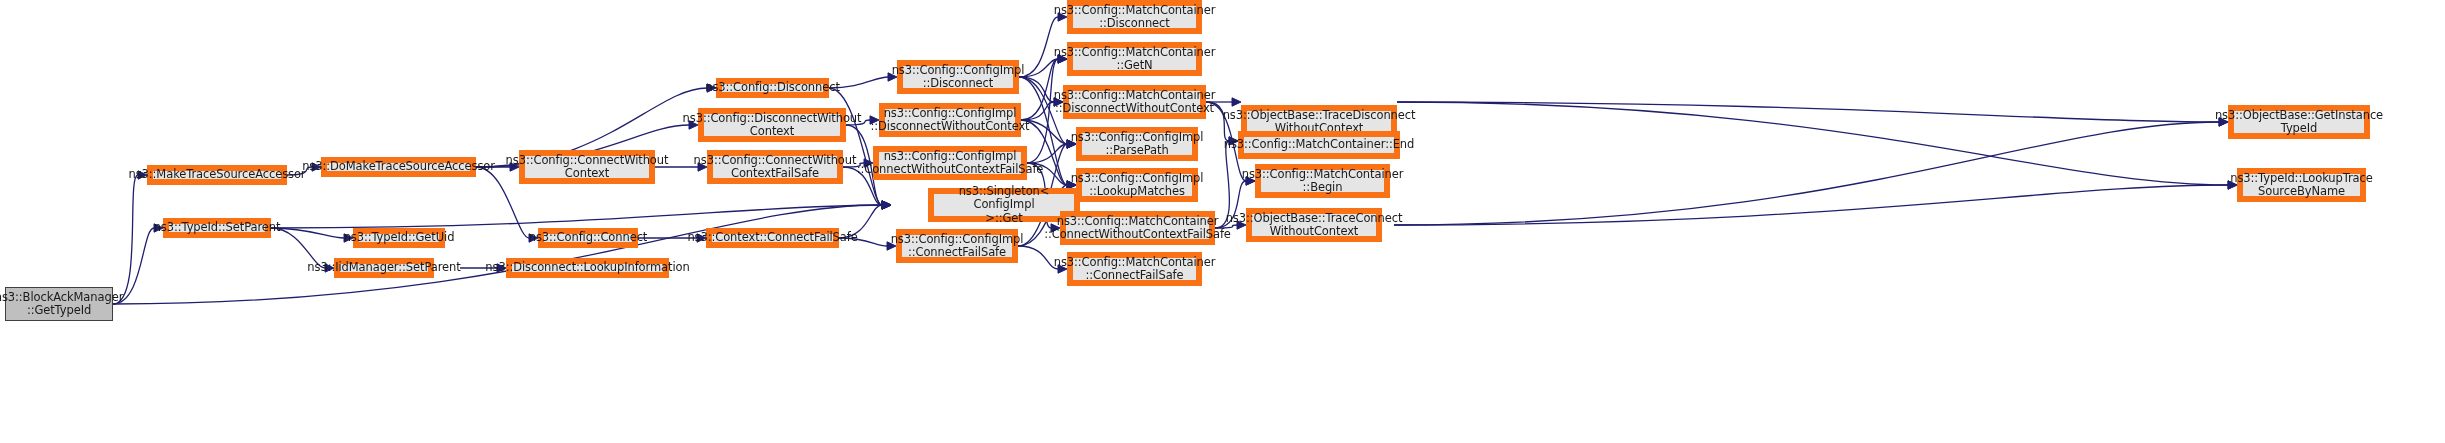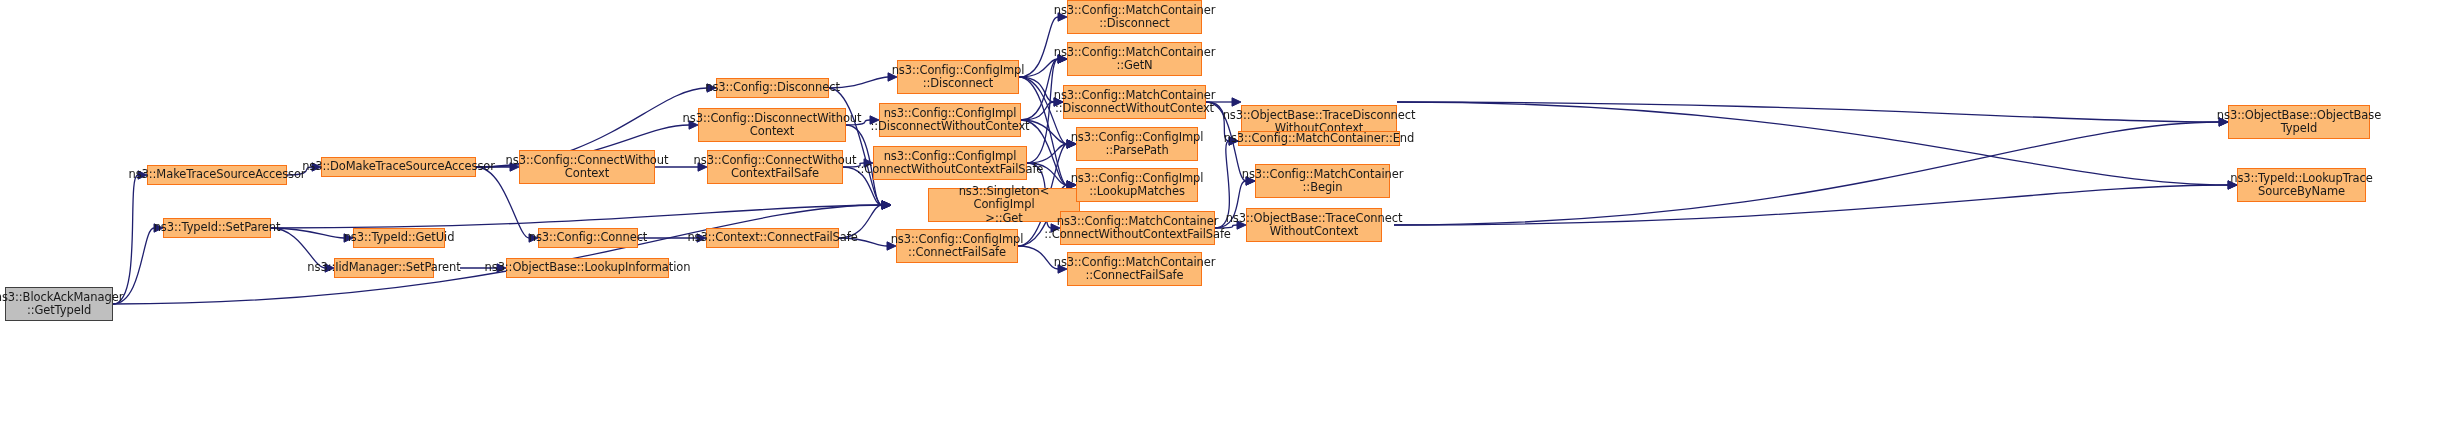--- a/index.html
+++ b/index.html
@@ -11,22 +11,22 @@
     position: relative;
     width: 2445px;
     height: 443px;
     background: #ffffff;
     font-family: "DejaVu Sans", "Liberation Sans", sans-serif;
     overflow: hidden;
   }
   .node {
     position: absolute;
     box-sizing: border-box;
-    border: 1px solid #f97316;
-    background: #fdba74;
+    border: 6px solid #f97316;
+    background: #e5e5e5;
     color: #1a1a1a;
     font-size: 11.5px;
     line-height: 13.5px;
     text-align: center;
     display: flex;
     align-items: center;
     justify-content: center;
     white-space: pre-line;
     letter-spacing: -0.1px;
     padding: 0 3px;
@@ -160,21 +160,21 @@
       <polygon points="2228,180.8 2237,185 2228,189.2"></polygon>
     </svg>
   <div id="node-layer">
       <div class="node root thick" style="left: 5px; top: 287px; width: 108px; height: 34px;">ns3::BlockAckManager
 ::GetTypeId</div>
       <div class="node" style="left: 147px; top: 165px; width: 140px; height: 20px;">ns3::MakeTraceSourceAccessor</div>
       <div class="node" style="left: 163px; top: 218px; width: 108px; height: 20px;">ns3::TypeId::SetParent</div>
       <div class="node" style="left: 321px; top: 157px; width: 155px; height: 20px;">ns3::DoMakeTraceSourceAccessor</div>
       <div class="node" style="left: 353px; top: 228px; width: 92px; height: 20px;">ns3::TypeId::GetUid</div>
       <div class="node" style="left: 334px; top: 258px; width: 100px; height: 20px;">ns3::IidManager::SetParent</div>
-      <div class="node" style="left: 506px; top: 258px; width: 163px; height: 20px;">ns3::ObjectBase::LookupInformation</div>
+      <div class="node" style="left: 506px; top: 258px; width: 163px; height: 20px;">ns3::Disconnect::LookupInformation</div>
       <div class="node" style="left: 519px; top: 150px; width: 136px; height: 34px;">ns3::Config::ConnectWithout
 Context</div>
       <div class="node" style="left: 538px; top: 228px; width: 100px; height: 20px;">ns3::Config::Connect</div>
       <div class="node" style="left: 716px; top: 78px; width: 113px; height: 20px;">ns3::Config::Disconnect</div>
       <div class="node" style="left: 698px; top: 108px; width: 148px; height: 34px;">ns3::Config::DisconnectWithout
 Context</div>
       <div class="node" style="left: 707px; top: 150px; width: 136px; height: 34px;">ns3::Config::ConnectWithout
 ContextFailSafe</div>
       <div class="node" style="left: 706px; top: 228px; width: 133px; height: 20px;">ns3::Context::ConnectFailSafe</div>
       <div class="node" style="left: 897px; top: 60px; width: 122px; height: 34px;">ns3::Config::ConfigImpl
@@ -196,23 +196,23 @@
       <div class="node" style="left: 1076px; top: 127px; width: 122px; height: 34px;">ns3::Config::ConfigImpl
 ::ParsePath</div>
       <div class="node" style="left: 1076px; top: 168px; width: 122px; height: 34px;">ns3::Config::ConfigImpl
 ::LookupMatches</div>
       <div class="node" style="left: 1060px; top: 211px; width: 155px; height: 34px;">ns3::Config::MatchContainer
 ::ConnectWithoutContextFailSafe</div>
       <div class="node" style="left: 1067px; top: 252px; width: 135px; height: 34px;">ns3::Config::MatchContainer
 ::ConnectFailSafe</div>
       <div class="node" style="left: 1241px; top: 85px; width: 156px; height: 34px; margin-top: 20px;">ns3::ObjectBase::TraceDisconnect
 WithoutContext</div>
-      <div class="node" style="left: 1238px; top: 131px; width: 162px; height: 15px;">ns3::Config::MatchContainer::End</div>
+      <div class="node" style="left: 1238px; top: 131px; width: 162px; height: 28px;">ns3::Config::MatchContainer::End</div>
       <div class="node" style="left: 1255px; top: 164px; width: 135px; height: 34px;">ns3::Config::MatchContainer
 ::Begin</div>
       <div class="node" style="left: 1246px; top: 208px; width: 136px; height: 34px;">ns3::ObjectBase::TraceConnect
 WithoutContext</div>
-      <div class="node" style="left: 2228px; top: 105px; width: 142px; height: 34px;">ns3::ObjectBase::ObjectBase
+      <div class="node" style="left: 2228px; top: 105px; width: 142px; height: 34px;">ns3::ObjectBase::GetInstance
 TypeId</div>
       <div class="node" style="left: 2237px; top: 168px; width: 129px; height: 34px;">ns3::TypeId::LookupTrace
 SourceByName</div>
     </div>
 </div>
 
 </body></html>

